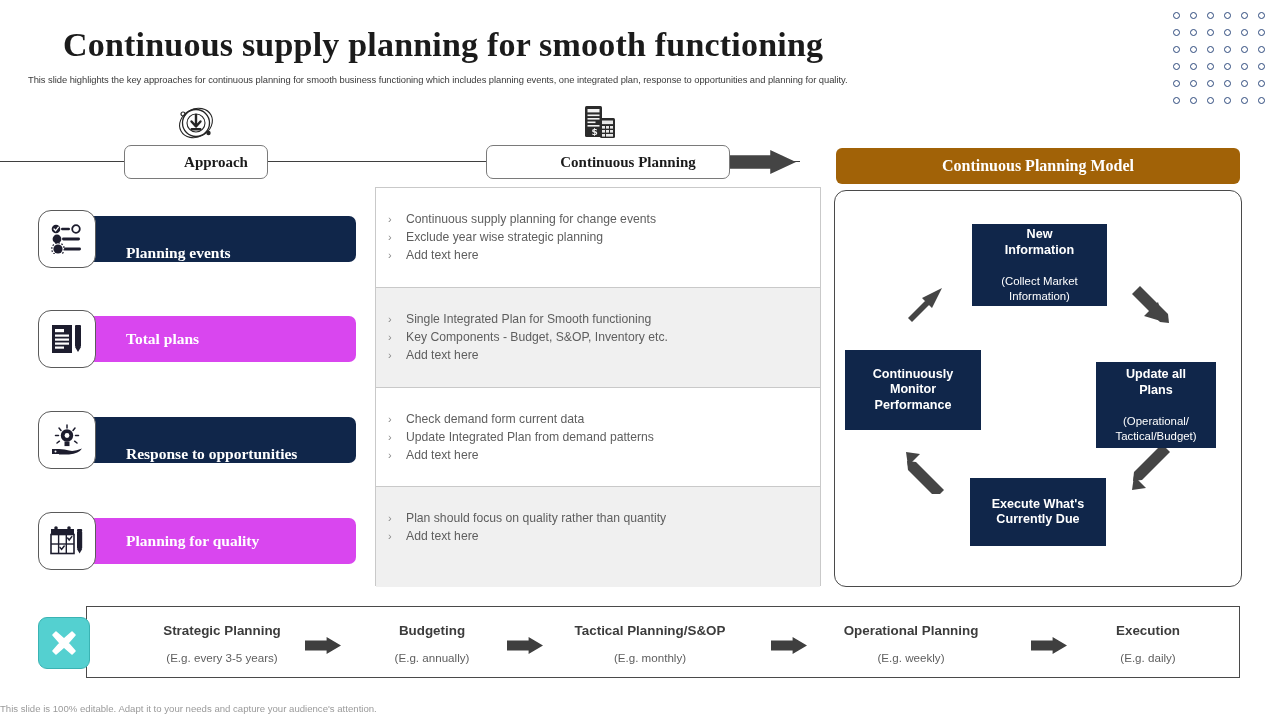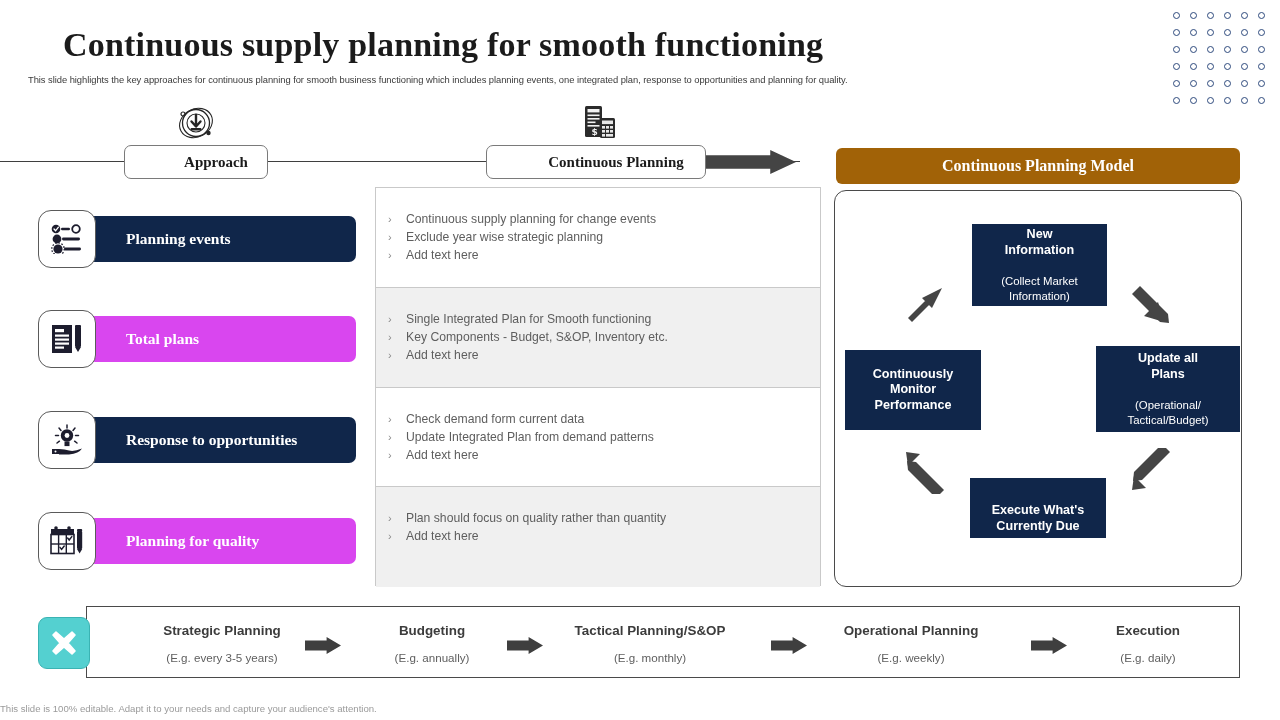--- a/index.html
+++ b/index.html
@@ -63,21 +63,21 @@
     border-radius: 7px;
     display: flex; align-items: center; justify-content: center;
     font-family: "Liberation Serif", serif;
     font-weight: bold;
     font-size: 15px;
     color: #1b1b1b;
     z-index: 3;
     padding-left: 40px;
   }
   #pill-approach { left: 124px; top: 145px; width: 144px; }
-  #pill-continuous { left: 486px; top: 145px; width: 220px; }
+  #pill-continuous { left: 486px; top: 145px; width: 244px; }
 
   #rail-arrow {
     position: absolute;
     left: 704px; top: 150px;
     width: 92px; height: 24px;
     background: #444444;
     clip-path: polygon(0 22%, 72% 22%, 72% 0, 100% 50%, 72% 100%, 72% 78%, 0 78%);
     z-index: 2;
   }
 
@@ -102,21 +102,21 @@
     width: 268px; height: 46px;
     border-radius: 7px;
     display: flex; align-items: center;
     padding-left: 38px;
     font-family: "Liberation Serif", serif;
     font-weight: bold;
     font-size: 15.5px;
     color: #ffffff;
     z-index: 1;
   }
-  .bar.navy { background: #10264a; }
+  .bar.navy { background: #10264a; align-items: flex-end; }
   .bar.teal { background: #d946ef; }
 
   
   #mid-col {
     position: absolute;
     left: 375px; top: 187px;
     width: 446px; height: 399px;
     border: 1px solid #c9c9c9;
   }
   .mid-block {
@@ -168,22 +168,22 @@
     color: #ffffff;
     text-align: center;
     display: flex; flex-direction: column;
     align-items: center; justify-content: center;
     padding: 4px;
   }
   .node .ttl { font-weight: bold; font-size: 12.6px; line-height: 15.5px; }
   .node .sub { font-size: 11.4px; line-height: 14.5px; margin-top: 16px; }
 
   #node-new      { left: 972px; top: 224px;  width: 135px; height: 82px; }
-  #node-update   { left: 1096px; top: 346px; width: 144px; height: 86px; }
-  #node-execute  { left: 970px; top: 478px;  width: 136px; height: 60px; justify-content: flex-end; }
+  #node-update   { left: 1096px; top: 362px; width: 120px; height: 86px; }
+  #node-execute  { left: 970px; top: 478px;  width: 136px; height: 68px; }
   #node-monitor  { left: 845px; top: 350px;  width: 136px; height: 80px; }
 
   .cyc-arrow { position: absolute; width: 46px; height: 46px; }
   .cyc-arrow svg { display: block; }
 
   
   #timeline {
     position: absolute;
     left: 86px; top: 606px;
     width: 1154px; height: 72px;

